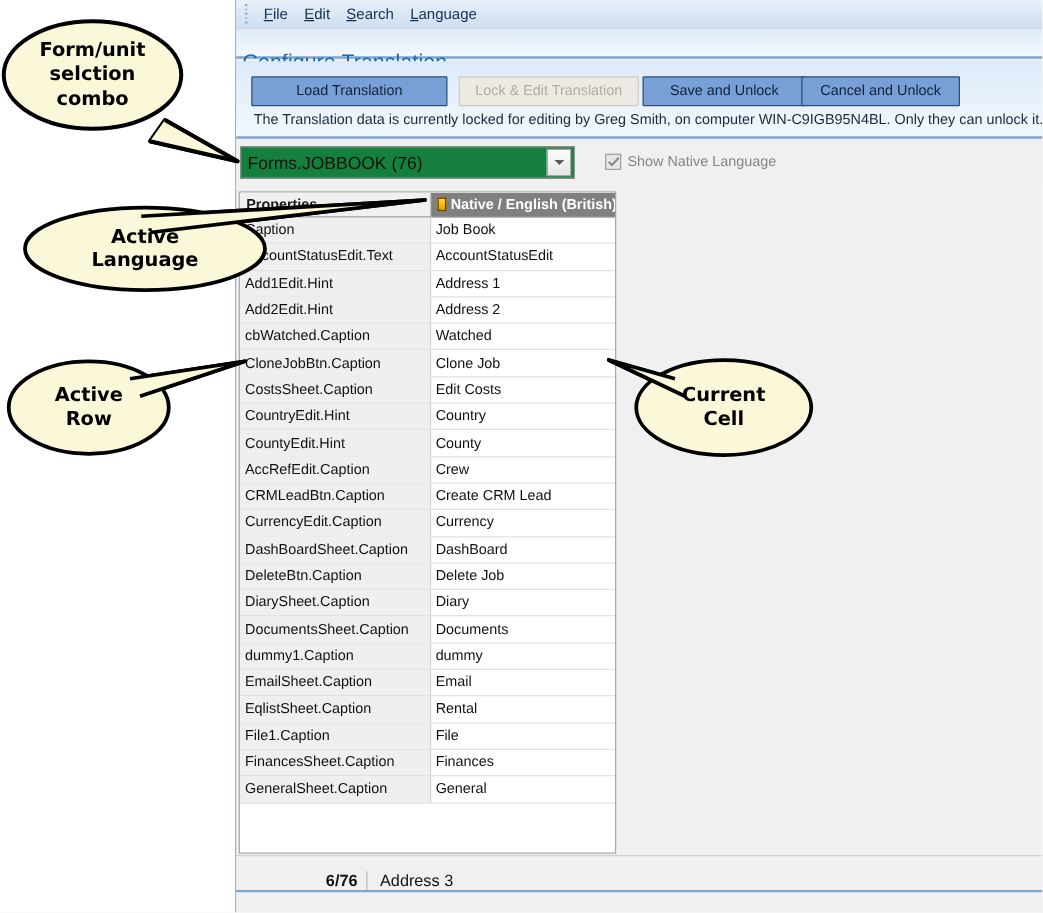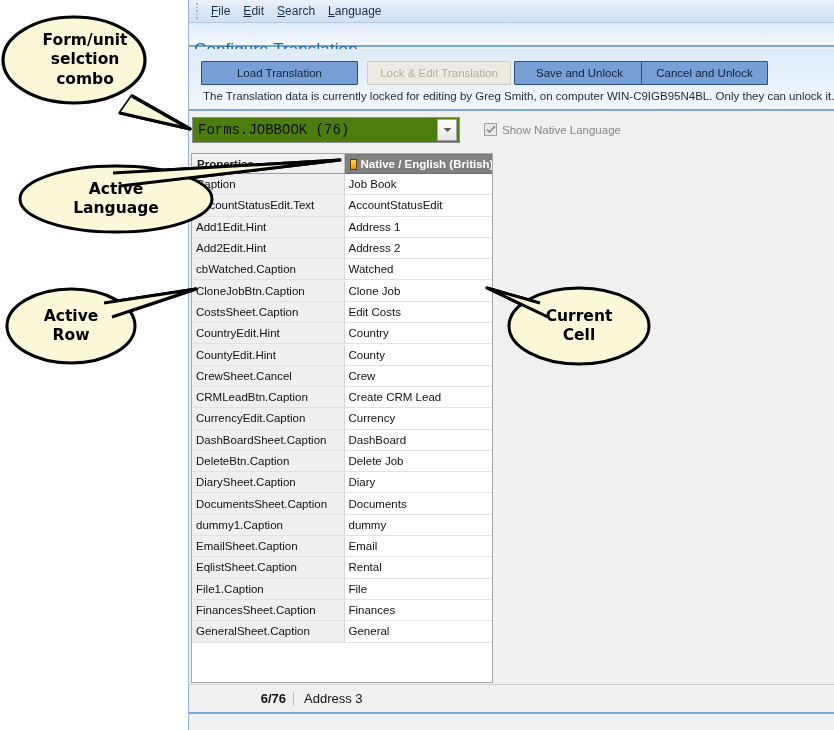--- a/index.html
+++ b/index.html
@@ -78,22 +78,22 @@
   #btn-cancel{left:452px;width:127px;}
   #lock-notice{
     position:absolute;left:14px;top:41px;
     font-size:11.5px;color:#1c2a3b;white-space:nowrap;
   }
 
   
   #combo-row{position:absolute;left:0;top:113px;width:100%;height:38px;background:#f0f0f0;}
   #form-combo{
     position:absolute;left:3px;top:4px;width:268px;height:26px;
-    background:#4d7c0f;border:1px solid #8e8e8e;box-sizing:border-box;
-    display:flex;align-items:center;cursor:pointer;font-family:Liberation Mono, monospace;
+    background:#15803d;border:1px solid #8e8e8e;box-sizing:border-box;
+    display:flex;align-items:center;cursor:pointer;
   }
   #combo-value{
     flex:1;padding-left:5px;font-size:14px;color:#111;white-space:nowrap;overflow:hidden;
   }
   #combo-arrow{
     width:20px;height:22px;margin-right:2px;
     background:linear-gradient(to bottom,#fdfdfd,#e6e6e6);
     border:1px solid #a6a6a6;box-sizing:border-box;
     display:flex;align-items:center;justify-content:center;
   }
@@ -141,21 +141,21 @@
     display:inline-block;width:7px;height:11px;
     background:linear-gradient(to bottom,#ffd24a 0%,#ffb400 60%,#e09000 100%);
     border:1px solid #5a4400;box-sizing:border-box;
     vertical-align:-2px;margin-right:4px;
   }
 
   
   #status-bar{
     position:absolute;left:0;top:684px;width:100%;height:28px;
     background:#f0f0f0;border-top:1px solid #cfcfcf;box-sizing:border-box;
-    display:flex;align-items:center;
+    display:flex;align-items:flex-end;
   }
   #status-count{
     width:105px;text-align:right;padding-right:7px;
     font-size:13px;font-weight:bold;color:#111;
     border-right:1px solid #bdbdbd;box-sizing:border-box;
   }
   #status-text{padding-left:10px;font-size:13px;color:#111;}
   #bottom-rule{
     position:absolute;left:0;top:712px;width:100%;height:2px;background:#7ba7d4;
   }
@@ -266,21 +266,21 @@
             </tr>
             <tr>
               <td class="prop">CountryEdit.Hint</td>
               <td class="val">Country</td>
             </tr>
             <tr>
               <td class="prop">CountyEdit.Hint</td>
               <td class="val">County</td>
             </tr>
             <tr>
-              <td class="prop">CrewSheet.Cancel</td>
+              <td class="prop">AccRefEdit.Caption</td>
               <td class="val">Crew</td>
             </tr>
             <tr>
               <td class="prop">CRMLeadBtn.Caption</td>
               <td class="val">Create CRM Lead</td>
             </tr>
             <tr>
               <td class="prop">CurrencyEdit.Caption</td>
               <td class="val">Currency</td>
             </tr>
@@ -356,21 +356,21 @@
       <path d="M104 303 L196 289 L112 317" fill="#fbf8da" stroke="#000" stroke-width="3" stroke-linejoin="round"></path>
     </g>
 
     <g>
       <path d="M540 303 L487 288 L548 317 Z" fill="#fbf8da" stroke="#000" stroke-width="3" stroke-linejoin="round"></path>
       <ellipse cx="579" cy="326" rx="70" ry="38" fill="#fbf8da" stroke="#000" stroke-width="3"></ellipse>
       <path d="M540 303 L487 288 L548 317" fill="#fbf8da" stroke="#000" stroke-width="3" stroke-linejoin="round"></path>
     </g>
   </svg>
 
-  <div class="callout-text" style="left:4px;top:31px;width:140px;margin-left:11px;">Form/unit
+  <div class="callout-text" style="left:4px;top:31px;width:140px;">Form/unit
 selction
 combo</div>
   <div class="callout-text" style="left:46px;top:180px;width:140px;">Active
 Language</div>
   <div class="callout-text" style="left:1px;top:307px;width:140px;">Active
 Row</div>
   <div class="callout-text" style="left:509px;top:307px;width:140px;">Current
 Cell</div>
 
 </div>

